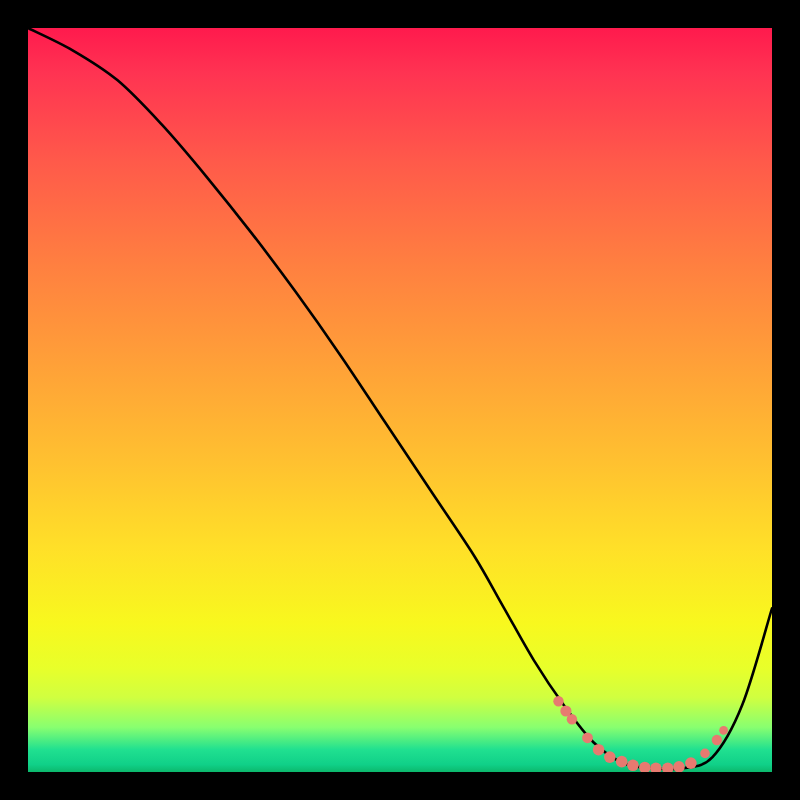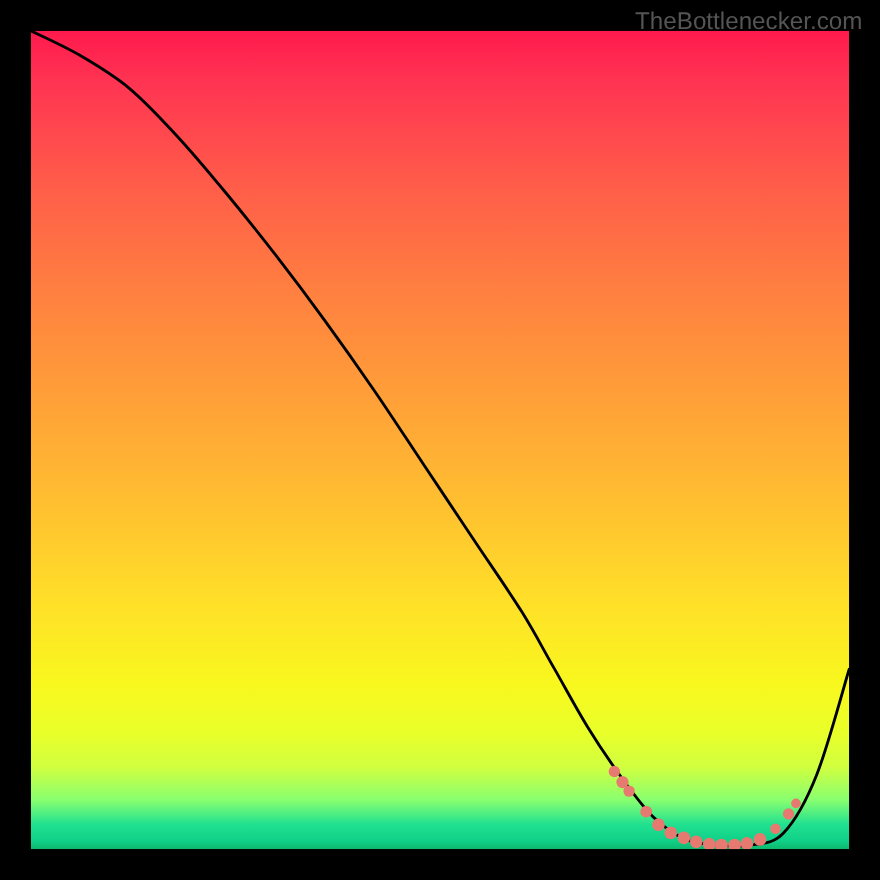--- a/index.html
+++ b/index.html
@@ -64,21 +64,20 @@
     left: 0;
     top: 0;
     width: 100%;
     height: 100%;
   }
 </style>
 </head>
 <body>
 
 <div class="outer-frame">
-  <div class="watermark">TheBottlenecker.com</div>
 
   <div class="plot-area">
     <div class="gradient-bg"></div>
     <svg class="overlay" viewBox="0 0 744 744" preserveAspectRatio="none">
       <path id="curve-path" fill="none" stroke="#000" stroke-width="2.6" stroke-linecap="round" stroke-linejoin="round" d="M0.0 0.0 C7.4 3.7,29.8 13.6,44.6 22.3 C59.5 31.0,74.4 39.7,89.3 52.1 C104.2 64.5,119.0 80.6,133.9 96.7 C148.8 112.8,163.7 130.8,178.6 148.8 C193.4 166.8,208.3 185.4,223.2 204.6 C238.1 223.8,253.0 243.7,267.8 264.1 C282.7 284.6,297.6 305.7,312.5 327.4 C327.4 349.1,342.2 372.0,357.1 394.3 C372.0 416.6,386.9 439.0,401.8 461.3 C416.6 483.6,434.0 508.4,446.4 528.2 C458.8 548.1,466.2 563.0,476.2 580.3 C486.1 597.7,496.0 616.3,505.9 632.4 C515.8 648.5,525.8 663.4,535.7 677.0 C545.6 690.7,555.5 704.6,565.4 714.2 C575.4 723.9,585.3 730.7,595.2 735.1 C605.1 739.4,615.0 739.4,625.0 740.3 C634.9 741.1,644.8 742.1,654.7 740.3 C664.6 738.4,674.6 739.7,684.5 729.1 C694.4 718.6,704.3 701.8,714.2 677.0 C724.2 652.2,739.0 596.4,744.0 580.3"></path>
       <g id="markers-group">
           <circle cx="530.5" cy="673.3" r="5.2" fill="#e77a70"></circle>
           <circle cx="537.9" cy="683.0" r="5.6" fill="#e77a70"></circle>
           <circle cx="543.9" cy="691.2" r="5.2" fill="#e77a70"></circle>
           <circle cx="559.5" cy="709.8" r="5.4" fill="#e77a70"></circle>

